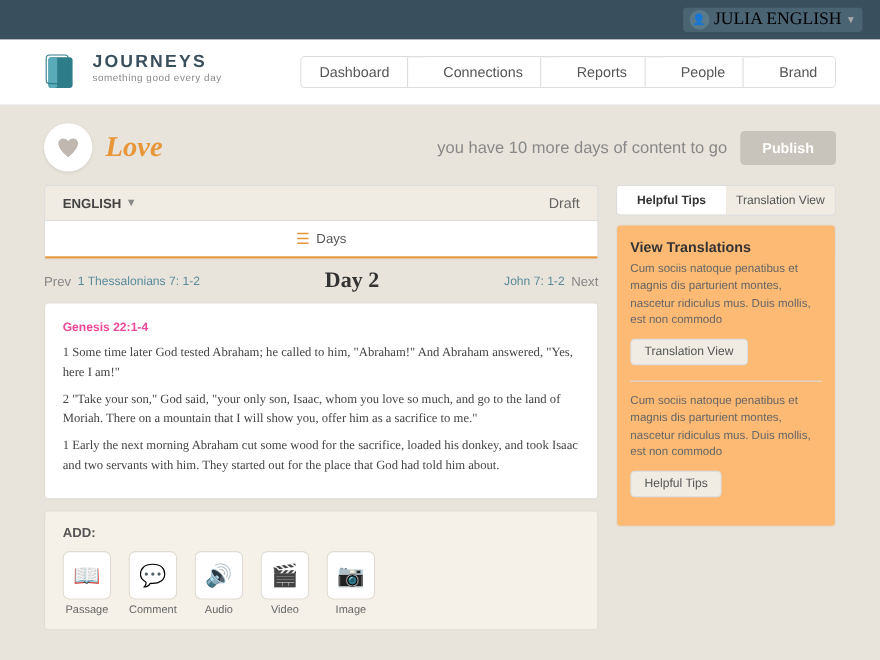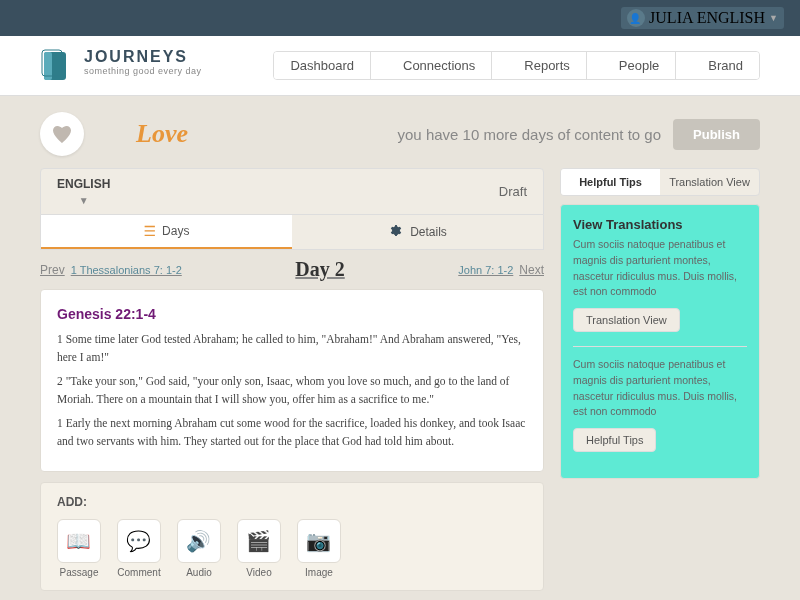--- a/index.html
+++ b/index.html
@@ -85,21 +85,20 @@
       padding: 16px 40px;
       height: calc(600px - 96px);
       overflow: hidden;
     }
 
     
     .content-header {
       display: flex;
       align-items: center;
       margin-bottom: 12px;
-      gap: 40px;
     }
     .love-icon-circle {
       width: 44px; height: 44px;
       background: #fff;
       border-radius: 50%;
       display: flex; align-items: center; justify-content: center;
       margin-right: 12px;
       box-shadow: 0 1px 3px rgba(0,0,0,0.1);
     }
     .love-icon-circle svg { width: 24px; height: 24px; }
@@ -146,21 +145,21 @@
       border: 1px solid #ddd;
       border-radius: 4px 4px 0 0;
       padding: 8px 16px;
       display: flex;
       align-items: center;
       justify-content: space-between;
     }
     .lang-select {
       display: flex; align-items: center; gap: 4px;
       font-family: sans-serif; font-size: 12px; font-weight: 700;
-      color: #444; cursor: pointer; text-transform: uppercase; flex-direction: column;
+      color: #444; cursor: pointer; text-transform: uppercase;
     }
     .draft-label {
       font-family: sans-serif; font-size: 13px; color: #666; padding-left: 24px;
     }
 
     
     .day-tabs {
       background: #f0ece4;
       border: 1px solid #ddd;
       border-top: none;
@@ -184,42 +183,41 @@
 
     
     .day-nav {
       display: flex;
       align-items: center;
       justify-content: space-between;
       padding: 8px 0;
       font-family: sans-serif;
       font-size: 12px;
       color: #888;
-      text-decoration: underline;
     }
     .day-nav .prev-link { color: #888; text-decoration: none; }
     .day-nav .ref-link { color: #5a8a9a; font-size: 11px; }
     .day-title {
       font-family: Georgia, serif;
       font-size: 20px;
       font-weight: bold;
       color: #333;
     }
 
     
     .content-card {
       background: #fff;
       border-radius: 4px;
       padding: 16px;
       margin-bottom: 10px;
       border: 1px solid #e0dcd4;
     }
     .passage-title {
-      color: #701a75;
-      font-size: 14px;
+      color: #ec4899;
+      font-size: 11px;
       font-weight: bold;
       margin-bottom: 8px;
       font-family: sans-serif;
     }
     .passage-text {
       font-size: 11.5px;
       color: #444;
       line-height: 1.6;
     }
     .passage-text p { margin-bottom: 5px; }
@@ -280,21 +278,21 @@
       text-align: center;
       cursor: pointer;
       color: #555;
     }
     .right-tab.active {
       background: #fff;
       font-weight: 600;
       color: #333;
     }
     .right-panel {
-      background: #5eead4;
+      background: #fdba74;
       border-radius: 4px;
       border: 1px solid #e0dcd4;
       padding: 12px;
     }
     .right-section { margin-bottom: 14px; }
     .right-section-title {
       font-family: sans-serif;
       font-size: 13px;
       font-weight: 700;
       color: #333;
@@ -379,27 +377,20 @@
           <span>ENGLISH</span>
           <span class="chevron">▼</span>
         </div>
         <span class="draft-label">Draft</span>
       </div>
 
       <div class="day-tabs">
         <button class="day-tab-btn active">
           <span style="font-size:14px; color:#e8963a;">☰</span>
           <span>Days</span>
-        </button>
-        <button class="day-tab-btn">
-          <svg class="gear-icon-svg" viewBox="0 0 16 16" fill="#3a4f5e">
-            <path d="M8 5a3 3 0 100 6A3 3 0 008 5zm0 1a2 2 0 110 4A2 2 0 018 6z"></path>
-            <path d="M7.2 1l-.4 1.6a5 5 0 00-1.2.7L4 2.8l-1.2 2 1.3 1a5 5 0 000 1.4l-1.3 1 1.2 2 1.6-.5a5 5 0 001.2.7L7.2 12h1.6l.4-1.6a5 5 0 001.2-.7l1.6.5 1.2-2-1.3-1a5 5 0 000-1.4l1.3-1-1.2-2-1.6.5a5 5 0 00-1.2-.7L8.8 1H7.2z"></path>
-          </svg>
-          <span>Details</span>
         </button>
       </div>
 
       <div class="day-nav">
         <div style="display:flex;align-items:center;gap:6px;">
           <span class="prev-link">Prev</span>
           <span class="ref-link">1 Thessalonians 7: 1-2</span>
         </div>
         <span class="day-title">Day 2</span>
         <div style="display:flex;align-items:center;gap:6px;">

